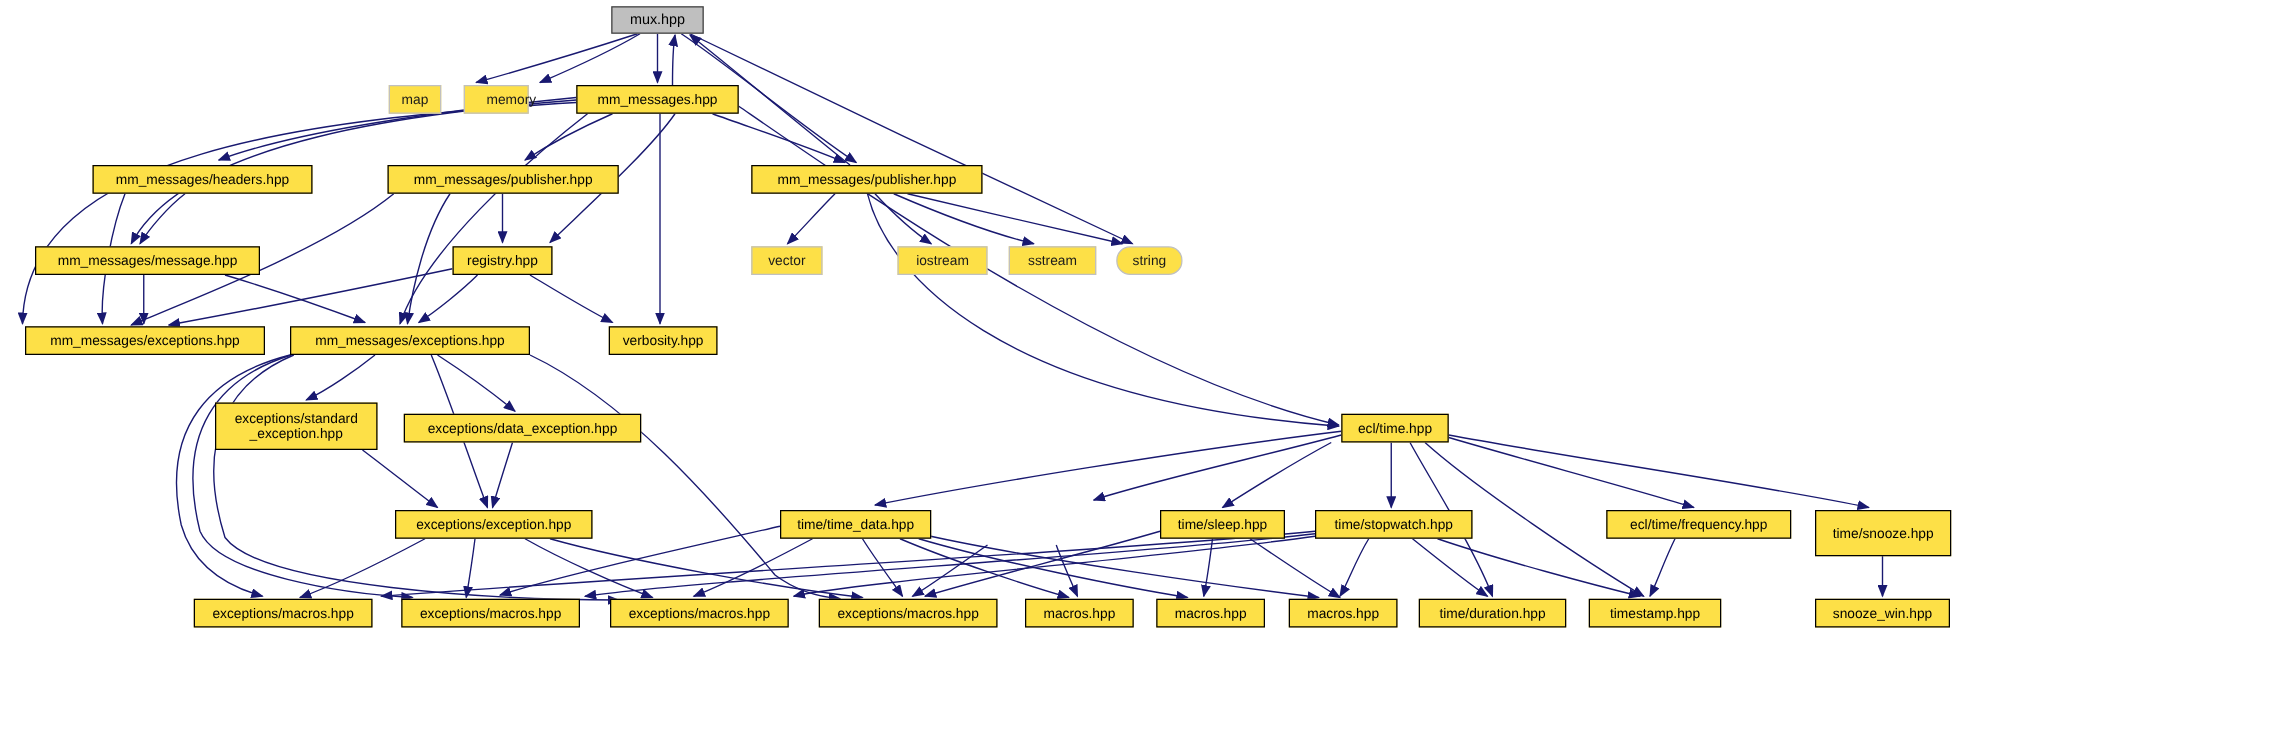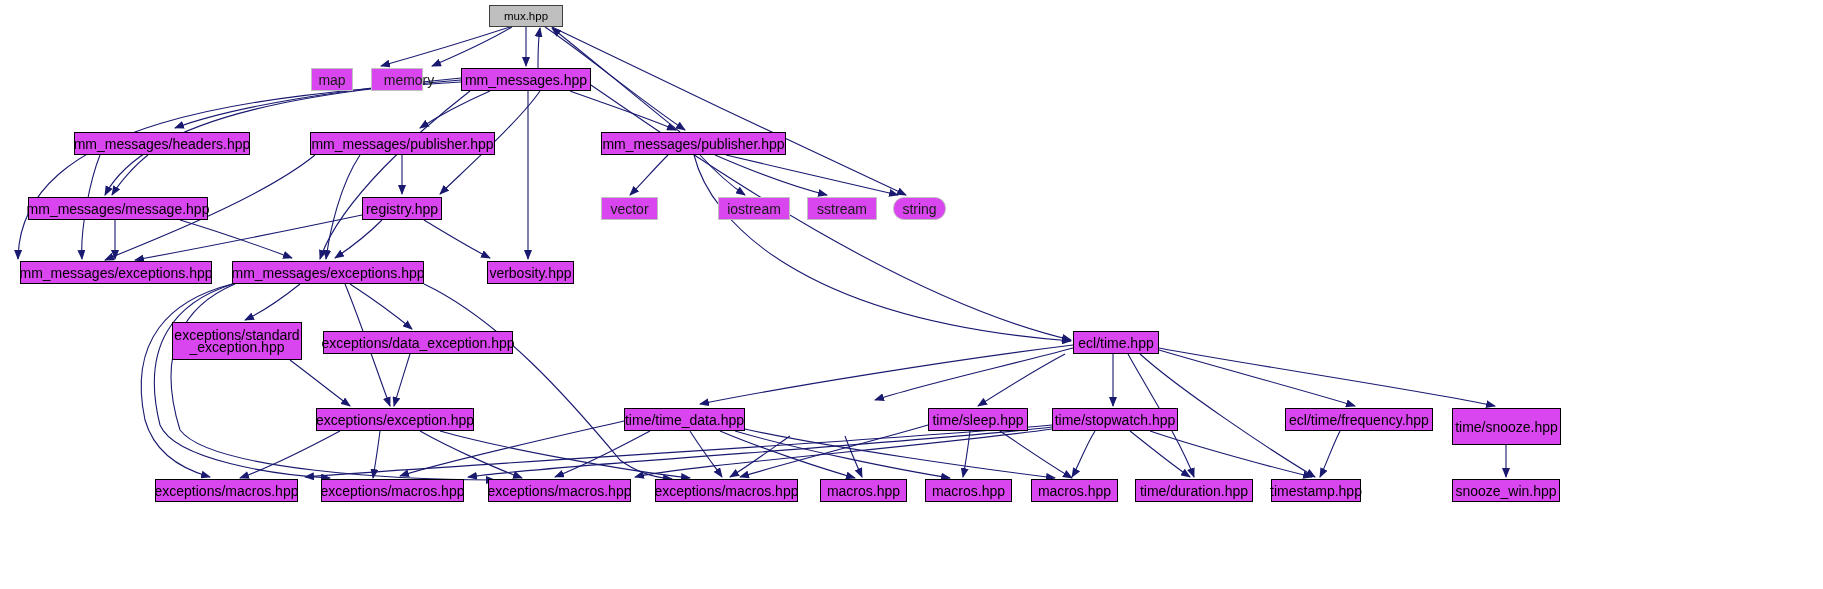--- a/index.html
+++ b/index.html
@@ -30,24 +30,24 @@
     width: 1823px;
     height: 589px;
   }
   .node {
     position: absolute;
     box-sizing: border-box;
     display: flex;
     align-items: center;
     justify-content: center;
     text-align: center;
-    font-size: 14px;
+    font-size: 11px;
     line-height: 12px;
     color: #000000;
-    background: #d946ef;
+    background: #fde047;
     border: 1px solid #000000;
     white-space: pre;
     letter-spacing: 0px;
   }
   .node.root {
     background: #bfbfbf;
     border: 1px solid #404040;
     font-size: 11.5px;
   }
   .node.sys {
@@ -170,16 +170,16 @@
       <div class="node" style="left: 1285px; top: 408px; width: 148px; height: 23px;">ecl/time/frequency.hpp</div>
       <div class="node" style="left: 1452px; top: 408px; width: 109px; height: 37px;">time/snooze.hpp</div>
       <div class="node" style="left: 155px; top: 479px; width: 143px; height: 23px;">exceptions/macros.hpp</div>
       <div class="node" style="left: 321px; top: 479px; width: 143px; height: 23px;">exceptions/macros.hpp</div>
       <div class="node" style="left: 488px; top: 479px; width: 143px; height: 23px;">exceptions/macros.hpp</div>
       <div class="node" style="left: 655px; top: 479px; width: 143px; height: 23px;">exceptions/macros.hpp</div>
       <div class="node" style="left: 820px; top: 479px; width: 87px; height: 23px;">macros.hpp</div>
       <div class="node" style="left: 925px; top: 479px; width: 87px; height: 23px;">macros.hpp</div>
       <div class="node" style="left: 1031px; top: 479px; width: 87px; height: 23px;">macros.hpp</div>
       <div class="node" style="left: 1135px; top: 479px; width: 118px; height: 23px;">time/duration.hpp</div>
-      <div class="node" style="left: 1271px; top: 479px; width: 90px; height: 23px;">timestamp.hpp</div>
+      <div class="node" style="left: 1271px; top: 479px; width: 106px; height: 23px;">timestamp.hpp</div>
       <div class="node" style="left: 1452px; top: 479px; width: 108px; height: 23px;">snooze_win.hpp</div>
     </div>
 </div>
 
 </body></html>

